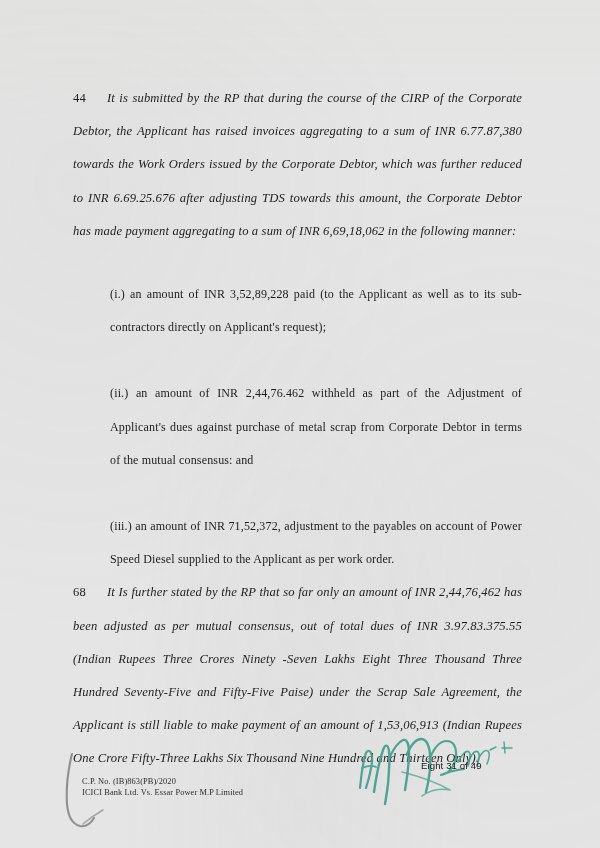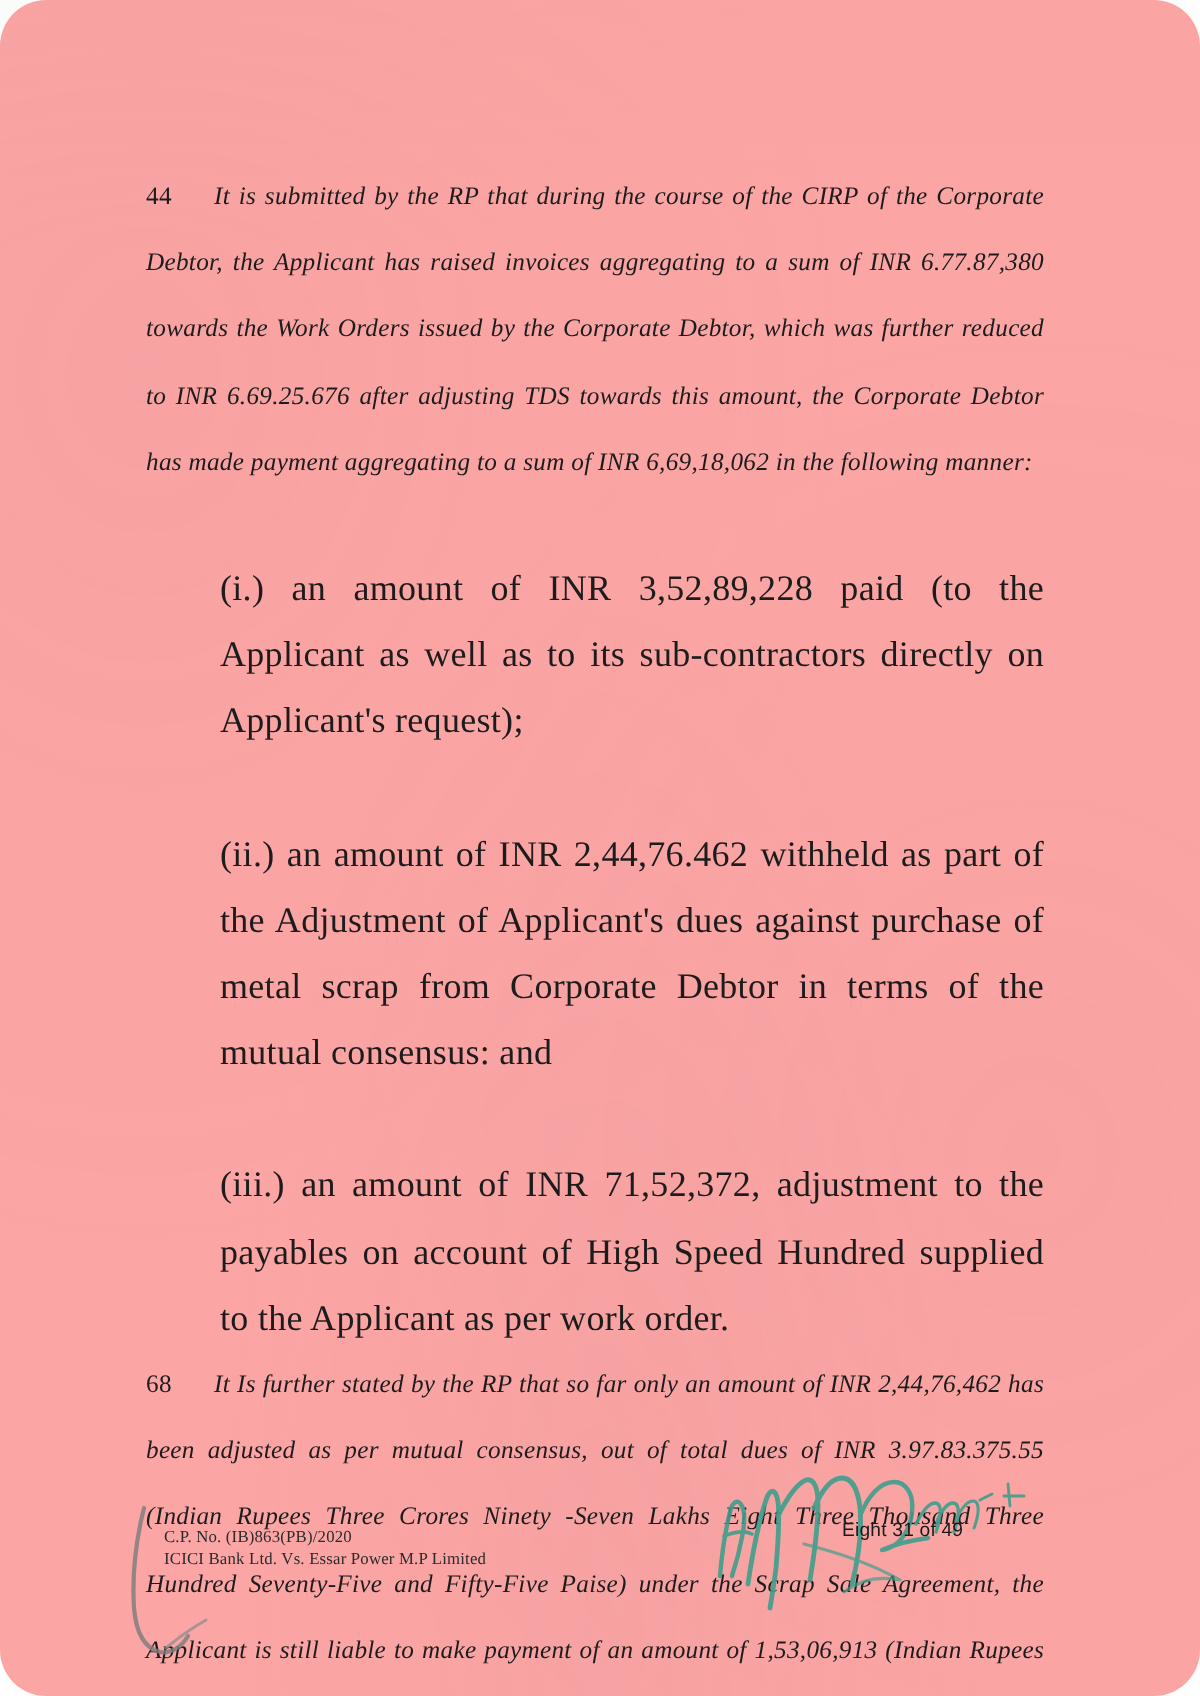--- a/index.html
+++ b/index.html
@@ -12,22 +12,21 @@
     height: 848px;
     position: relative;
     overflow: hidden;
     font-family: "Liberation Serif", "DejaVu Serif", serif;
     color: #1d1d1d;
   }
 
   .page {
     position: absolute;
     inset: 0;
-    background: #fca5a5;
-    border-radius: 23px;
+    background: #e5e5e5;
   }
 
   
   .scan-tint {
     position: absolute;
     inset: 0;
     pointer-events: none;
     background:
       radial-gradient(ellipse at 12% 22%, rgba(180,180,175,0.055) 0%, rgba(255,255,255,0) 48%),
       radial-gradient(ellipse at 86% 68%, rgba(185,182,175,0.05) 0%, rgba(255,255,255,0) 52%),
@@ -72,42 +71,42 @@
   .sub-list {
     margin: 0;
     padding: 0;
   }
 
   .sub-item {
     margin-left: 37px;
     width: 412px;
     text-align: justify;
     text-justify: inter-word;
-    font-size: 18px;
+    font-size: 12px;
     line-height: 33.2px;
     letter-spacing: 0.15px;
     color: #1c1c1c;
   }
 
   .sub-gap { height: 33px; }
   .pre-gap { height: 30px; }
 
   
   .footer {
     position: absolute;
     left: 0;
     top: 758px;
     width: 600px;
     height: 90px;
   }
 
   .case-ref {
     position: absolute;
     left: 82px;
-    top: 5px;
+    top: 18px;
     font-size: 8.4px;
     line-height: 11.4px;
     letter-spacing: 0.1px;
     color: #2b2b2b;
     white-space: pre-line;
   }
 
   .page-stamp {
     position: absolute;
     left: 421px;
@@ -149,21 +148,21 @@
       <div class="para-body">It is submitted by the RP that during the course of the CIRP of the Corporate Debtor, the Applicant has raised invoices aggregating to a sum of INR 6.77.87,380 towards the Work Orders issued by the Corporate Debtor, which was further reduced to INR 6.69.25.676 after adjusting TDS towards this amount, the Corporate Debtor has made payment aggregating to a sum of INR 6,69,18,062 in the following manner:</div>
     </div>
 
     <div class="pre-gap"></div>
 
     <div class="sub-list">
       <div class="sub-item">(i.) an amount of INR 3,52,89,228 paid (to the Applicant as well as to its sub-contractors directly on Applicant's request);</div>
       <div class="sub-gap"></div>
       <div class="sub-item">(ii.) an amount of INR 2,44,76.462 withheld as part of the Adjustment of Applicant's dues against purchase of metal scrap from Corporate Debtor in terms of the mutual consensus: and</div>
       <div class="sub-gap"></div>
-      <div class="sub-item">(iii.) an amount of INR 71,52,372, adjustment to the payables on account of High Speed Hundred supplied to the Applicant as per work order.</div>
+      <div class="sub-item">(iii.) an amount of INR 71,52,372, adjustment to the payables on account of Power Speed Diesel supplied to the Applicant as per work order.</div>
     </div>
 
     <div class="para">
       <span class="para-num">68</span>
       <div class="para-body">It Is further stated by the RP that so far only an  amount of INR 2,44,76,462 has been adjusted as per mutual consensus, out of total dues of INR 3.97.83.375.55 (Indian Rupees Three Crores Ninety -Seven Lakhs Eight Three Thousand Three Hundred Seventy-Five and Fifty-Five Paise) under the Scrap Sale Agreement, the Applicant is still liable to make payment of an amount of 1,53,06,913 (Indian Rupees One Crore Fifty-Three Lakhs Six Thousand Nine Hundred and Thirteen Only).</div>
     </div>
 
   </div>
 
   <div class="footer">

